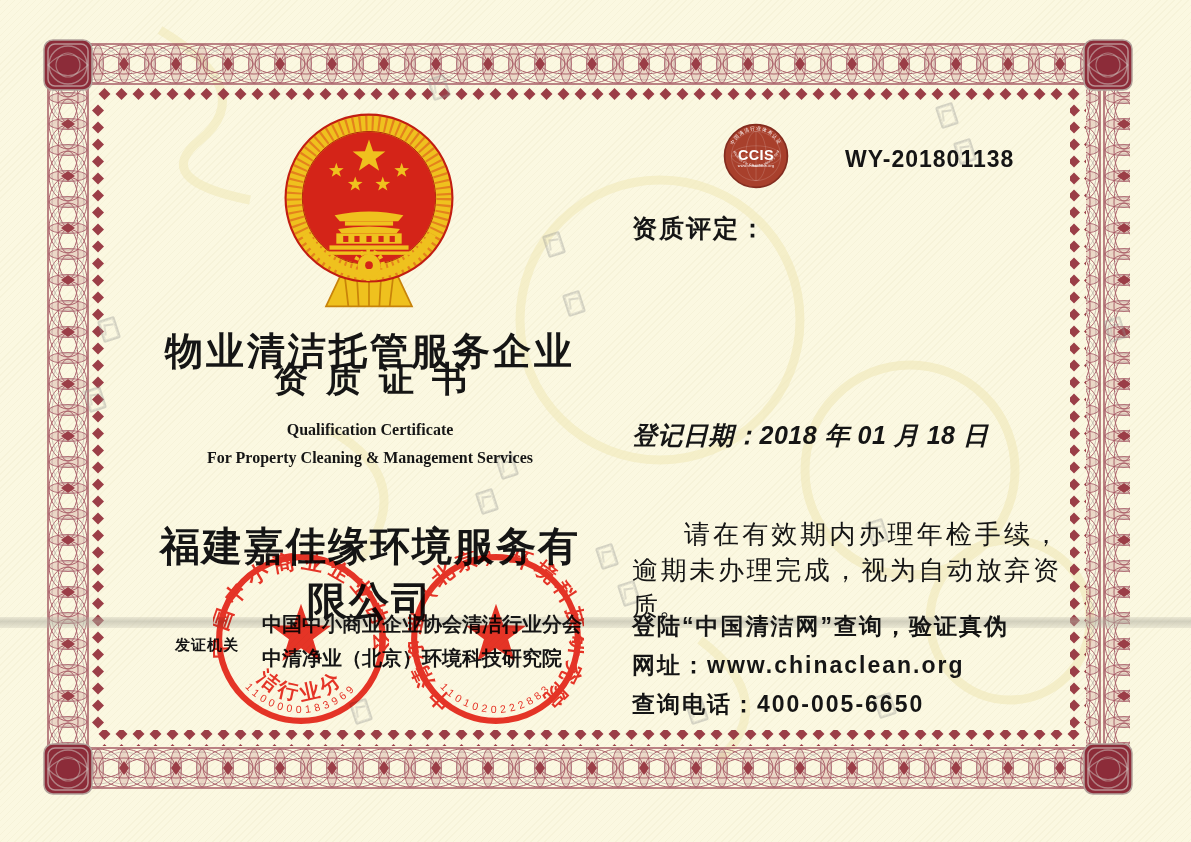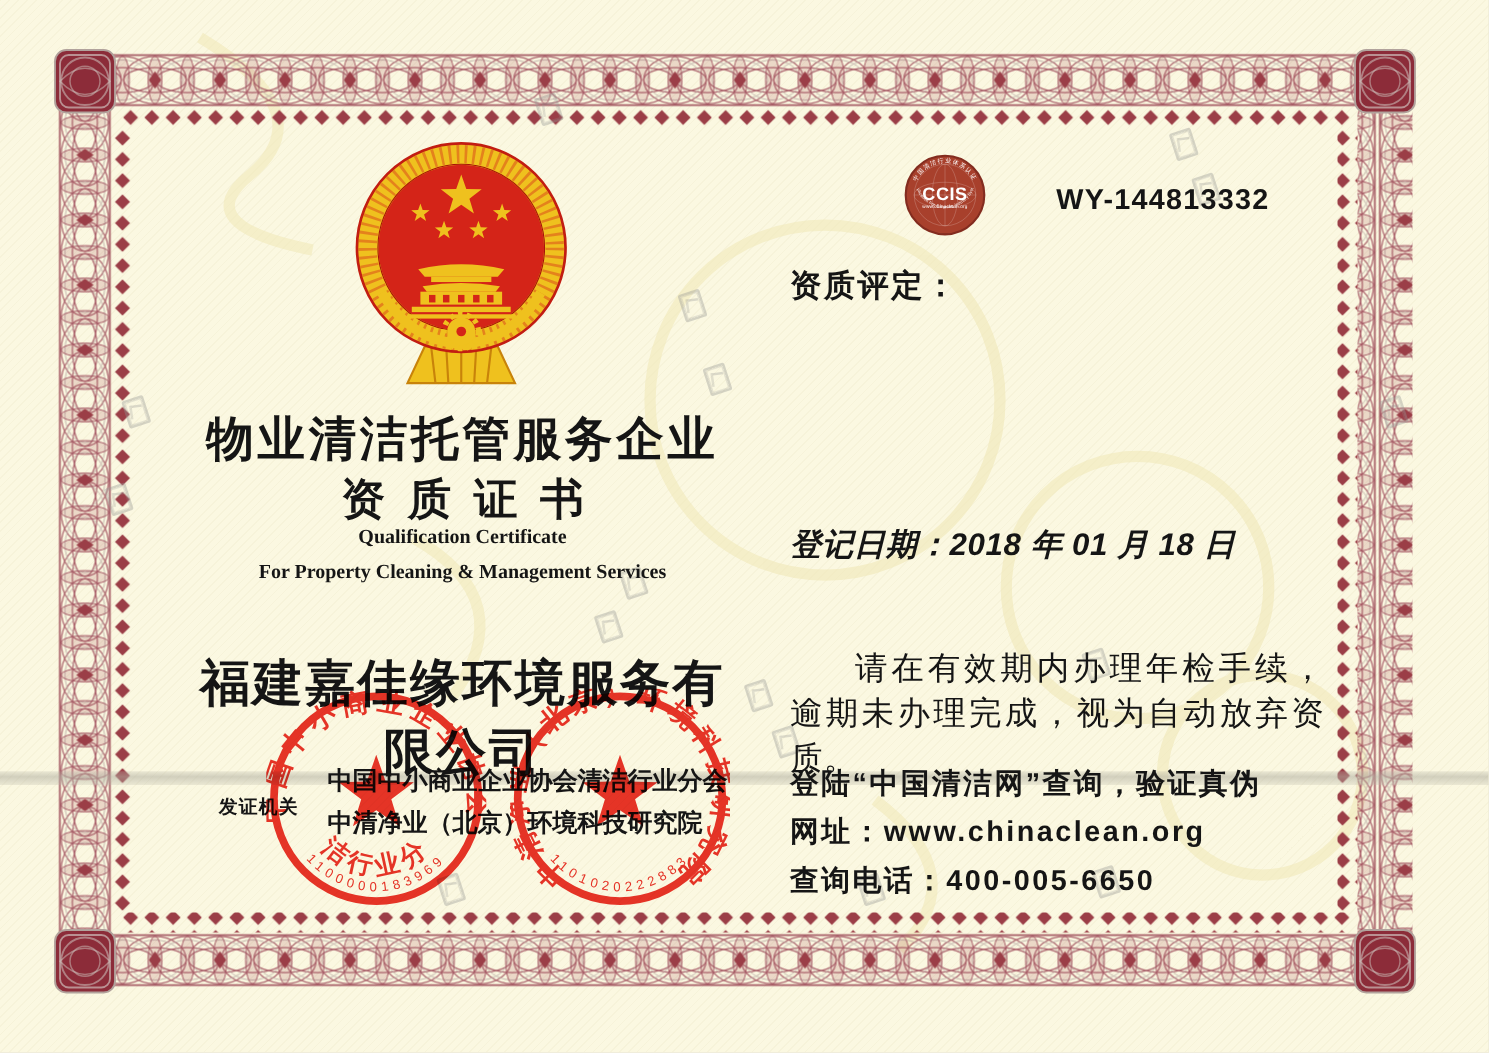--- a/index.html
+++ b/index.html
@@ -35,21 +35,21 @@
     border-left:2px solid rgba(150,150,148,0.26);
     transform:rotate(10deg);
   }
 
   
   .title-cn{
     left:150px; top:326px; width:440px; text-align:center;
     font-size:38px; font-weight:bold; letter-spacing:3px; z-index:3;
   }
   .subtitle-cn{
-    left:150px; top:376px; width:440px; text-align:center;
+    left:150px; top:356px; width:440px; text-align:center;
     font-size:35px; font-weight:bold; letter-spacing:18px; text-indent:18px; z-index:3;
   }
   .title-en{
     left:130px; top:421px; width:480px; text-align:center; z-index:3;
     font-family:"Liberation Serif","DejaVu Serif",serif;
     font-size:16px; font-weight:bold;
   }
   .title-en2{top:449px;}
   .company{
     left:140px; top:519px; width:460px; text-align:center; z-index:3;
@@ -254,21 +254,21 @@
     <text font-size="5.6" fill="#ffffff" letter-spacing="1.2">
       <textPath href="#ccT" startOffset="50%" text-anchor="middle">中国清洁行业体系认证</textPath>
     </text>
     <text x="40" y="45" text-anchor="middle" font-size="17" font-weight="bold" fill="#ffffff" letter-spacing="0.5">CCIS</text>
     <text x="40" y="52.5" text-anchor="middle" font-size="4.4" fill="#ffffff" letter-spacing="0.2">www.chinaclean.org</text>
     <text font-size="3.9" fill="#ffffff" letter-spacing="0.2">
       <textPath href="#ccB" startOffset="50%" text-anchor="middle">Certification For Cleaning Industry System</textPath>
     </text>
   </svg>
 
-  <div class="abs cert-number">WY-144813332</div>
+  <div class="abs cert-number">WY-201801138</div>
 
   <div class="abs title-cn">物业清洁托管服务企业</div>
   <div class="abs subtitle-cn">资质证书</div>
   <div class="abs title-en">Qualification Certificate</div>
   <div class="abs title-en title-en2">For Property Cleaning &amp; Management Services</div>
 
   <div class="abs company">福建嘉佳缘环境服务有限公司</div>
 
   <div class="abs issuer-label">发证机关</div>
   <div class="abs issuer-line1">中国中小商业企业协会清洁行业分会</div>

